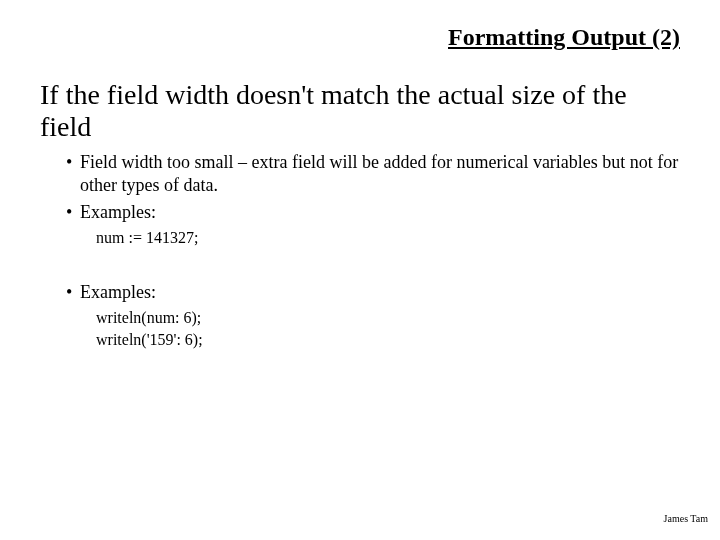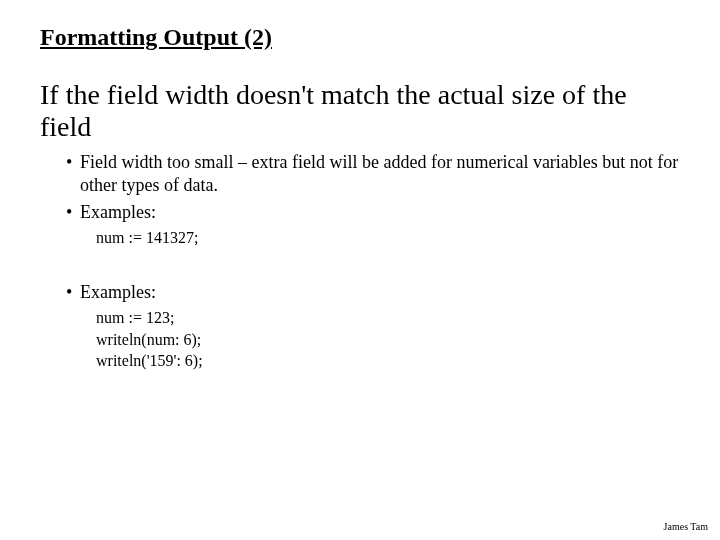--- a/index.html
+++ b/index.html
@@ -10,21 +10,21 @@
     body {
       width: 720px;
       height: 540px;
       background: #ffffff;
       font-family: "Times New Roman", Times, serif;
       color: #000000;
       position: relative;
       padding: 24px 40px 0 40px;
     }
     .title {
-      text-align: left;
+      text-align: right;
       font-size: 24px;
       font-weight: bold;
       text-decoration: underline;
       margin-bottom: 28px;
     }
     .intro {
       font-size: 28px;
       margin-bottom: 8px;
     }
     .bullet-list {
@@ -53,21 +53,21 @@
     .code-line {
       font-size: 16px;
       line-height: 1.35;
       font-family: "Times New Roman", Times, serif;
     }
     .section-gap {
       height: 14px;
     }
     .footer {
       position: absolute;
-      bottom: 8px;
+      bottom: 16px;
       right: 12px;
       font-size: 10px;
       font-family: "Times New Roman", Times, serif;
     }
   </style>
 </head>
 <body>
 
 <h1 class="title">Formatting Output (2)</h1>
 
@@ -82,18 +82,17 @@
   <li class="code-line">num := 141327;</li>
 </ul>
 
 <div class="section-gap"></div>
 
 <ul class="bullet-list">
   <li class="bullet-item">Examples:</li>
 </ul>
 
 <ul class="code-block">
-  <li class="code-line">num := 123;</li>
   <li class="code-line">writeln(num: 6);</li>
   <li class="code-line">writeln('159': 6);</li>
 </ul>
 
 <div class="footer">James Tam</div>
 
 </body></html>

